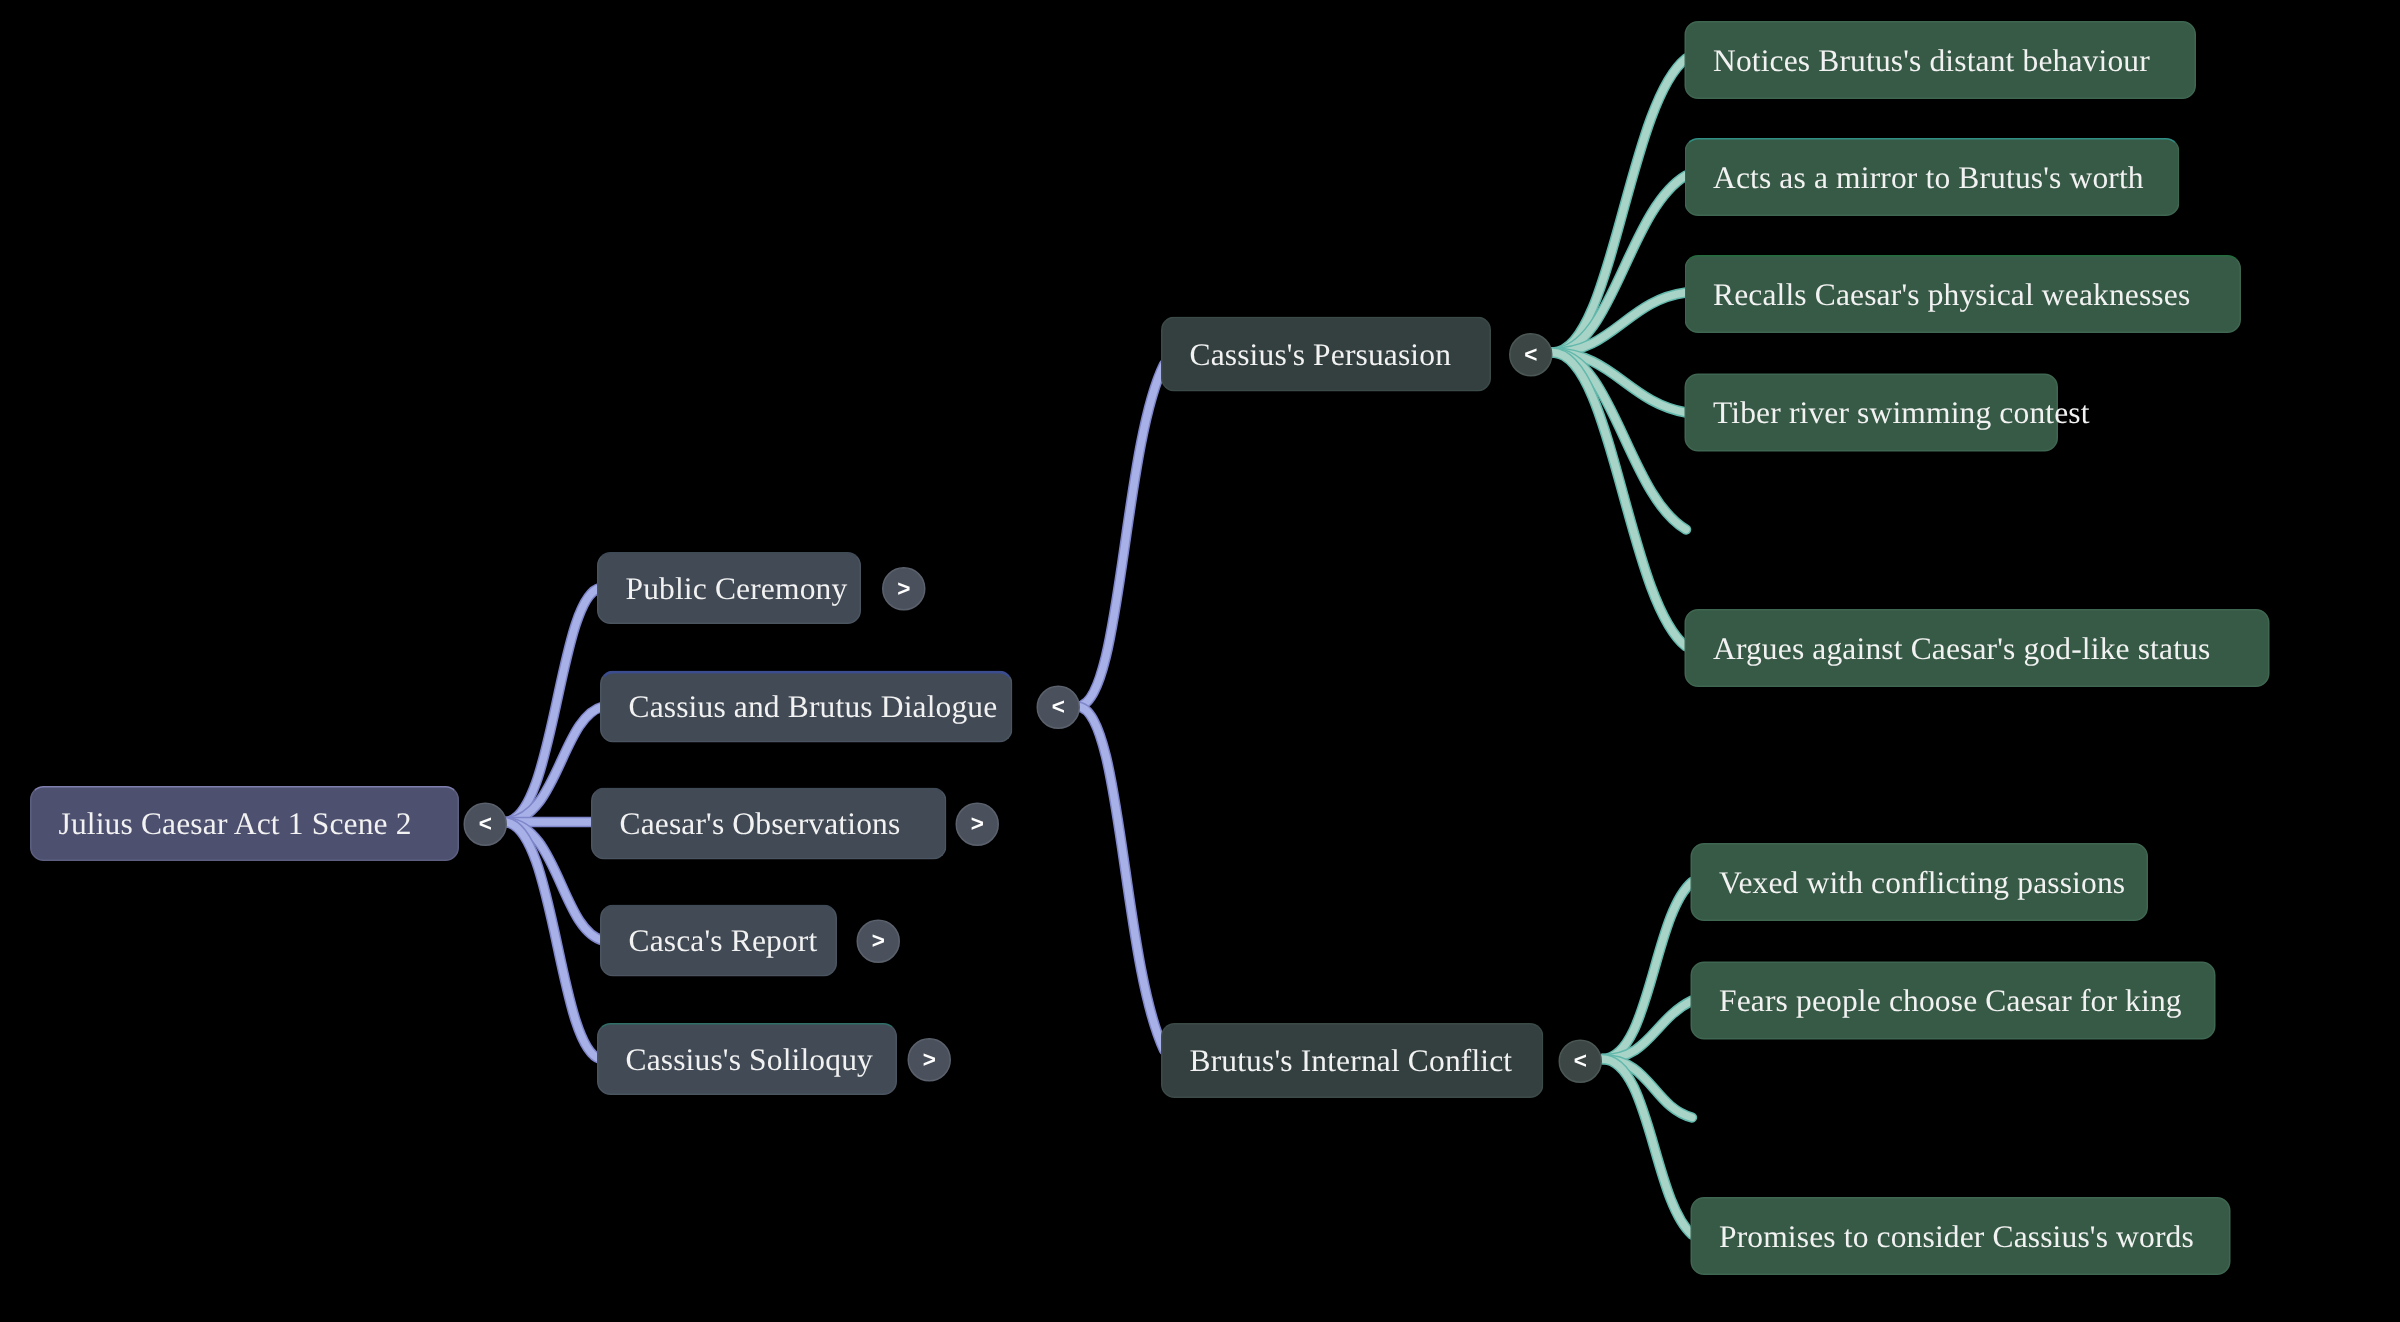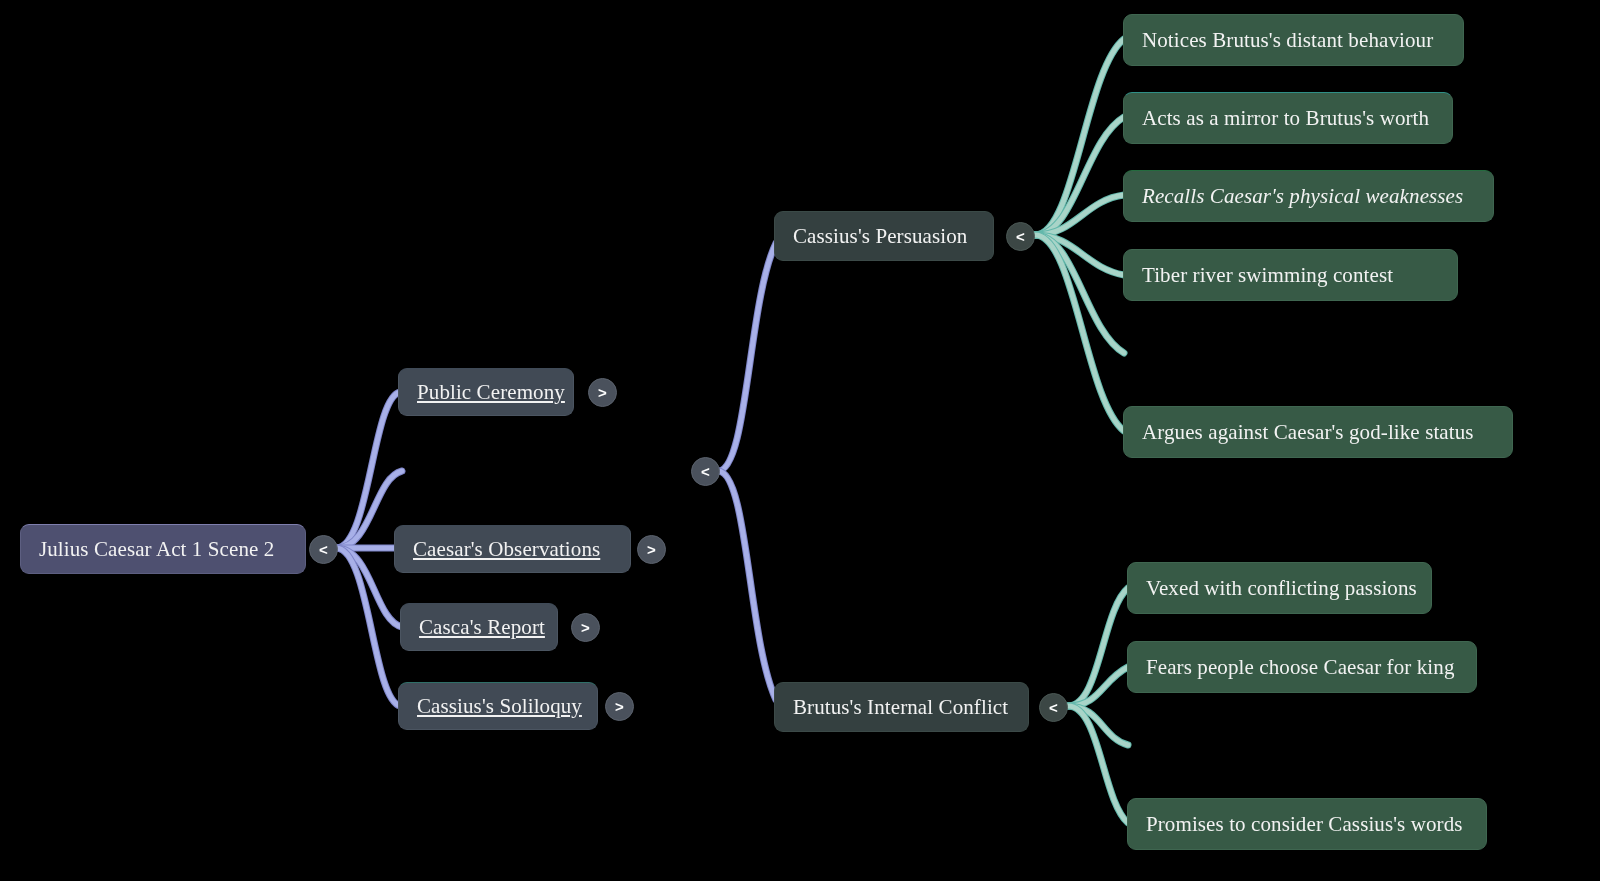--- a/index.html
+++ b/index.html
@@ -42,21 +42,20 @@
   }
   .node-root {
     background: #4e5070;
     border: 1px solid #5d5f81;
     border-top: 1px solid #7f7fae;
   }
   .node-l2 {
     background: #414a55;
     border: 1px solid #4b5561;
     border-top: 1px solid #3f4a57;
-    text-decoration: underline;
   }
   .node-l2.accent-blue {
     border-top: 2px solid #3b4d8f;
   }
   .node-l2.accent-teal {
     border-top: 1px solid #2f6f68;
   }
   .node-l3 {
     background: #344040;
     border: 1px solid #3c4a48;
@@ -157,20 +156,23 @@
   <div class="node node-root" style="left:20px; top:524px; width:286px; height:50px;">
     <span class="node-label">Julius Caesar Act 1 Scene 2</span>
   </div>
   <div class="badge" style="left:309px; top:535px;">&lt;</div>
 
   <div class="node node-l2" style="left:398px; top:368px; width:176px; height:48px;">
     <span class="node-label">Public Ceremony</span>
   </div>
   <div class="badge" style="left:588px; top:378px;">&gt;</div>
 
+  <div class="node node-l2 accent-blue" style="left:400px; top:447px; width:275px; height:48px;">
+    <span class="node-label">Cassius and Brutus Dialogue</span>
+  </div>
   <div class="badge" style="left:691px; top:457px;">&lt;</div>
 
   <div class="node node-l2" style="left:394px; top:525px; width:237px; height:48px;">
     <span class="node-label">Caesar's Observations</span>
   </div>
   <div class="badge" style="left:637px; top:535px;">&gt;</div>
 
   <div class="node node-l2" style="left:400px; top:603px; width:158px; height:48px;">
     <span class="node-label">Casca's Report</span>
   </div>
@@ -192,25 +194,25 @@
   <div class="badge badge-l3" style="left:1039px; top:693px;">&lt;</div>
 
   <div class="node node-leaf" style="left:1123px; top:14px; width:341px; height:52px;">
     <span class="node-label">Notices Brutus's distant behaviour</span>
   </div>
 
   <div class="node node-leaf accent-teal" style="left:1123px; top:92px; width:330px; height:52px;">
     <span class="node-label">Acts as a mirror to Brutus's worth</span>
   </div>
 
-  <div class="node node-leaf accent-green" style="left:1123px; top:170px; width:371px; height:52px;font-style:italic;">
+  <div class="node node-leaf accent-green" style="left:1123px; top:170px; width:371px; height:52px;">
     <span class="node-label">Recalls Caesar's physical weaknesses</span>
   </div>
 
-  <div class="node node-leaf" style="left:1123px; top:249px; width:335px; height:52px;">
+  <div class="node node-leaf" style="left:1123px; top:249px; width:249px; height:52px;">
     <span class="node-label">Tiber river swimming contest</span>
   </div>
 
 
   <div class="node node-leaf" style="left:1123px; top:406px; width:390px; height:52px;">
     <span class="node-label">Argues against Caesar's god-like status</span>
   </div>
 
   <div class="node node-leaf" style="left:1127px; top:562px; width:305px; height:52px;">
     <span class="node-label">Vexed with conflicting passions</span>

